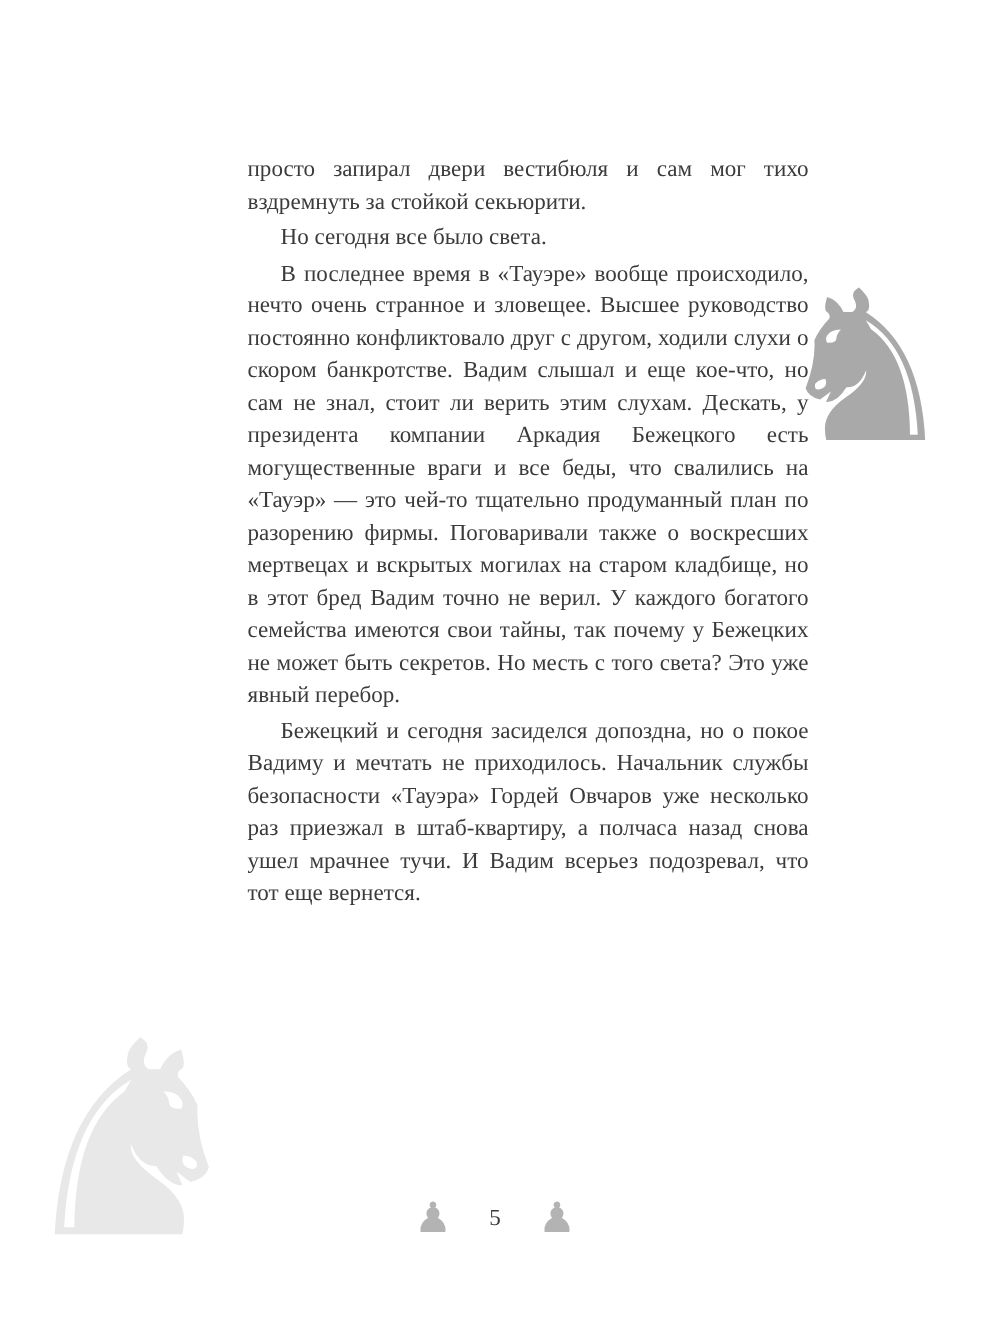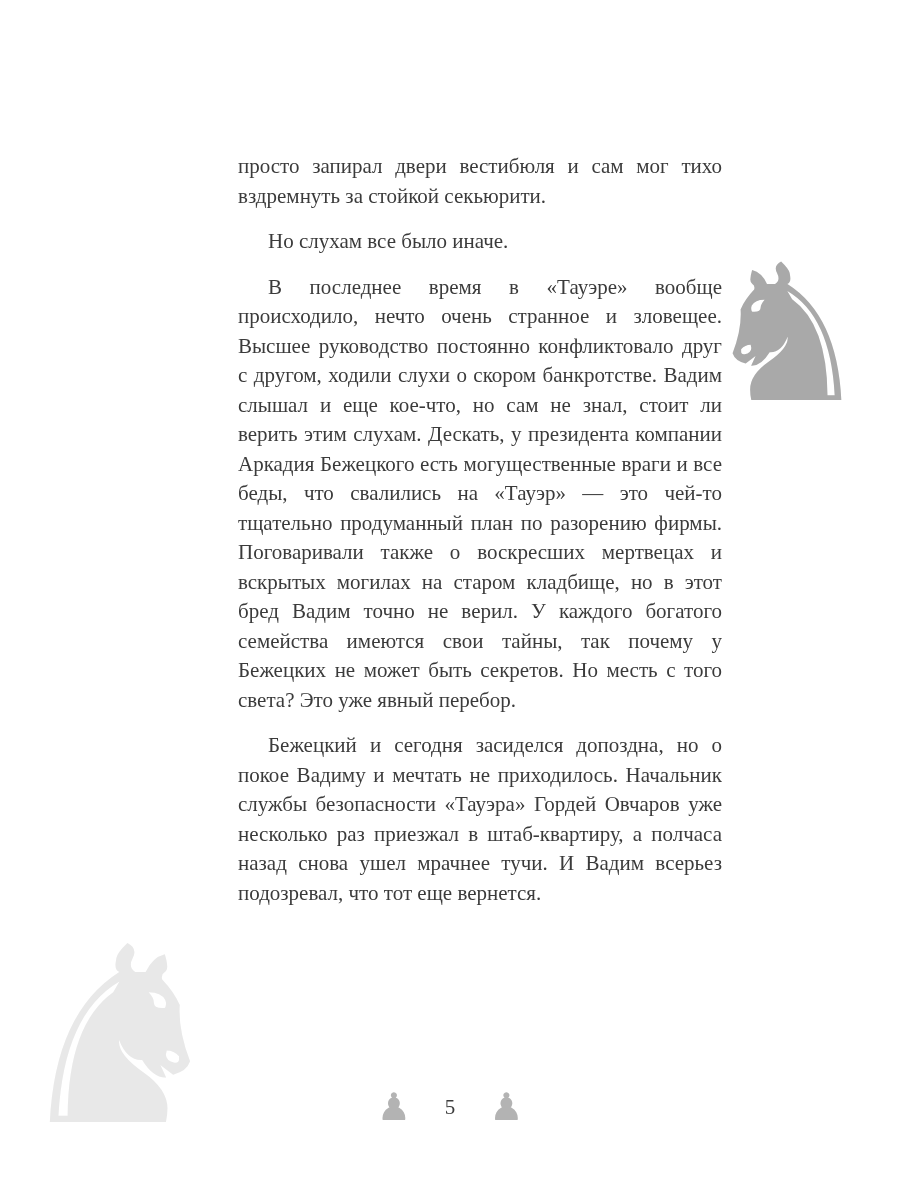--- a/index.html
+++ b/index.html
@@ -14,21 +14,21 @@
   .text-block {
     position: absolute;
     left: 222px;
     top: 136px;
     width: 516px;
     color: #3b3b3b;
     font-size: 21px;
     line-height: 29.5px;
     text-align: justify;
   }
-  .text-block p { margin: 16px; }
+  .text-block p { margin: 3px; }
   .text-block p.indent { text-indent: 30px; }
   .deco {
     position: absolute;
     font-family: "DejaVu Sans", sans-serif;
     line-height: 1;
     user-select: none;
     pointer-events: none;
   }
   .knight-right {
     top: 240px;
@@ -70,21 +70,21 @@
 <body>
 
 <div class="page">
 
   <div class="deco knight-right" style="color: rgb(169, 169, 169);">♞</div>
 
   <div class="deco horse-left" style="color: rgb(232, 232, 232);">♞</div>
 
   <div class="text-block" id="paragraphs">
       <p>просто запирал двери вестибюля и сам мог тихо вздремнуть за стойкой секьюрити.</p>
-      <p class="indent">Но слухам все было иначе.</p>
+      <p class="indent">Но сегодня все было света.</p>
       <p class="indent">В последнее время в «Тауэре» вообще происходило, нечто очень странное и зловещее. Высшее руководство постоянно конфликтовало друг с другом, ходили слухи о скором банкротстве. Вадим слышал и еще кое-что, но сам не знал, стоит ли верить этим слухам. Дескать, у президента компании Аркадия Бежецкого есть могущественные враги и все беды, что свалились на «Тауэр» — это чей-то тщательно продуманный план по разорению фирмы. Поговаривали также о воскресших мертвецах и вскрытых могилах на старом кладбище, но в этот бред Вадим точно не верил. У каждого богатого семейства имеются свои тайны, так почему у Бежецких не может быть секретов. Но месть с того света? Это уже явный перебор.</p>
       <p class="indent">Бежецкий и сегодня засиделся допоздна, но о покое Вадиму и мечтать не приходилось. Начальник службы безопасности «Тауэра» Гордей Овчаров уже несколько раз приезжал в штаб-квартиру, а полчаса назад снова ушел мрачнее тучи. И Вадим всерьез подозревал, что тот еще вернется.</p>
     </div>
 
   <div class="footer">
     <span class="pawn" style="color: rgb(179, 179, 179);">♟</span>
     <span class="page-number">5</span>
     <span class="pawn" style="color: rgb(179, 179, 179);">♟</span>
   </div>
 

